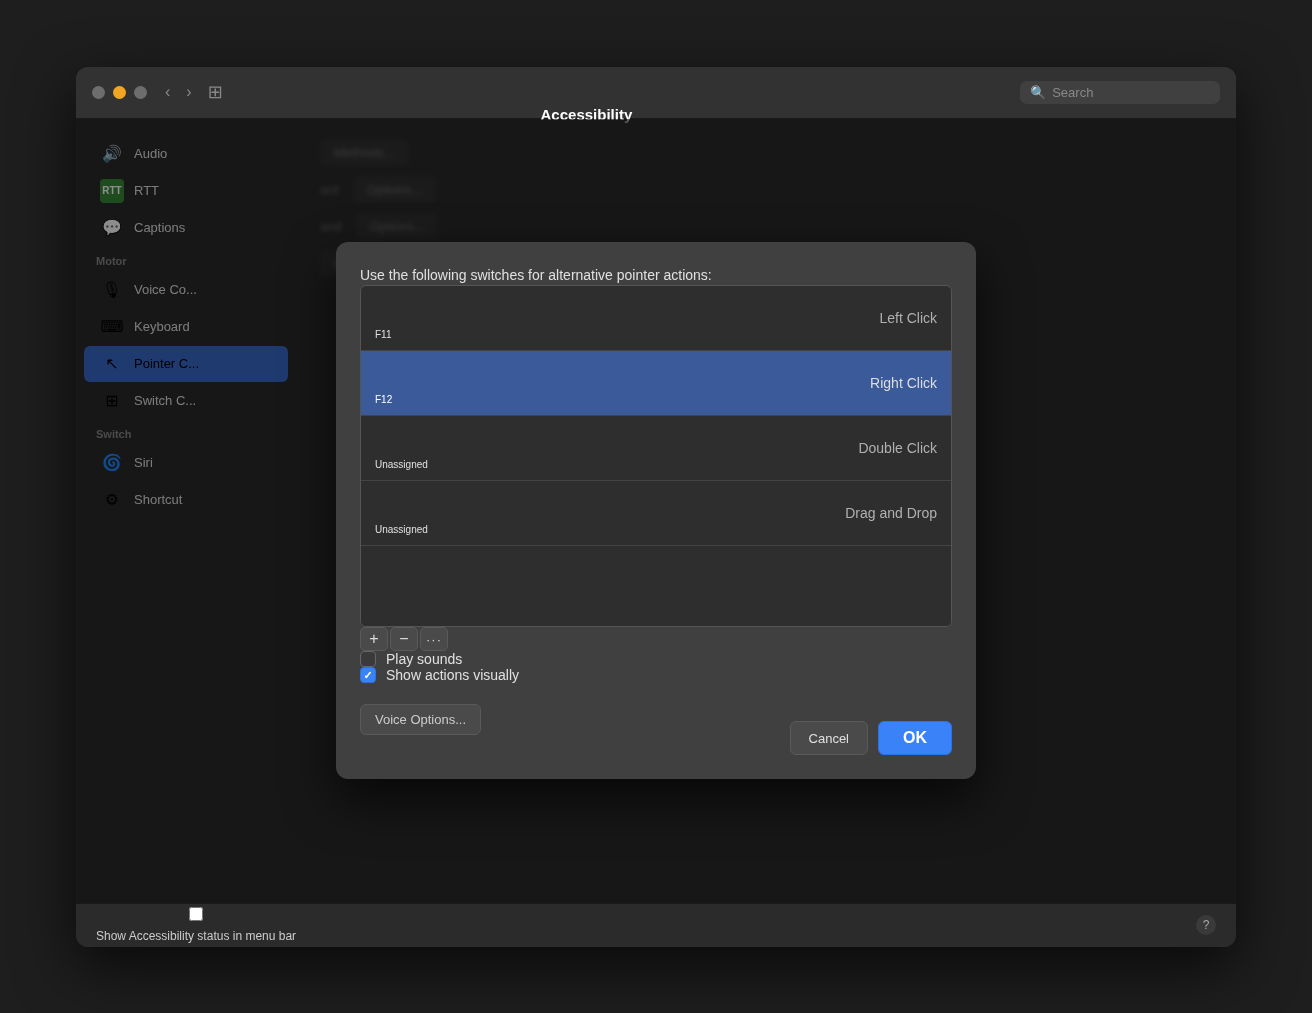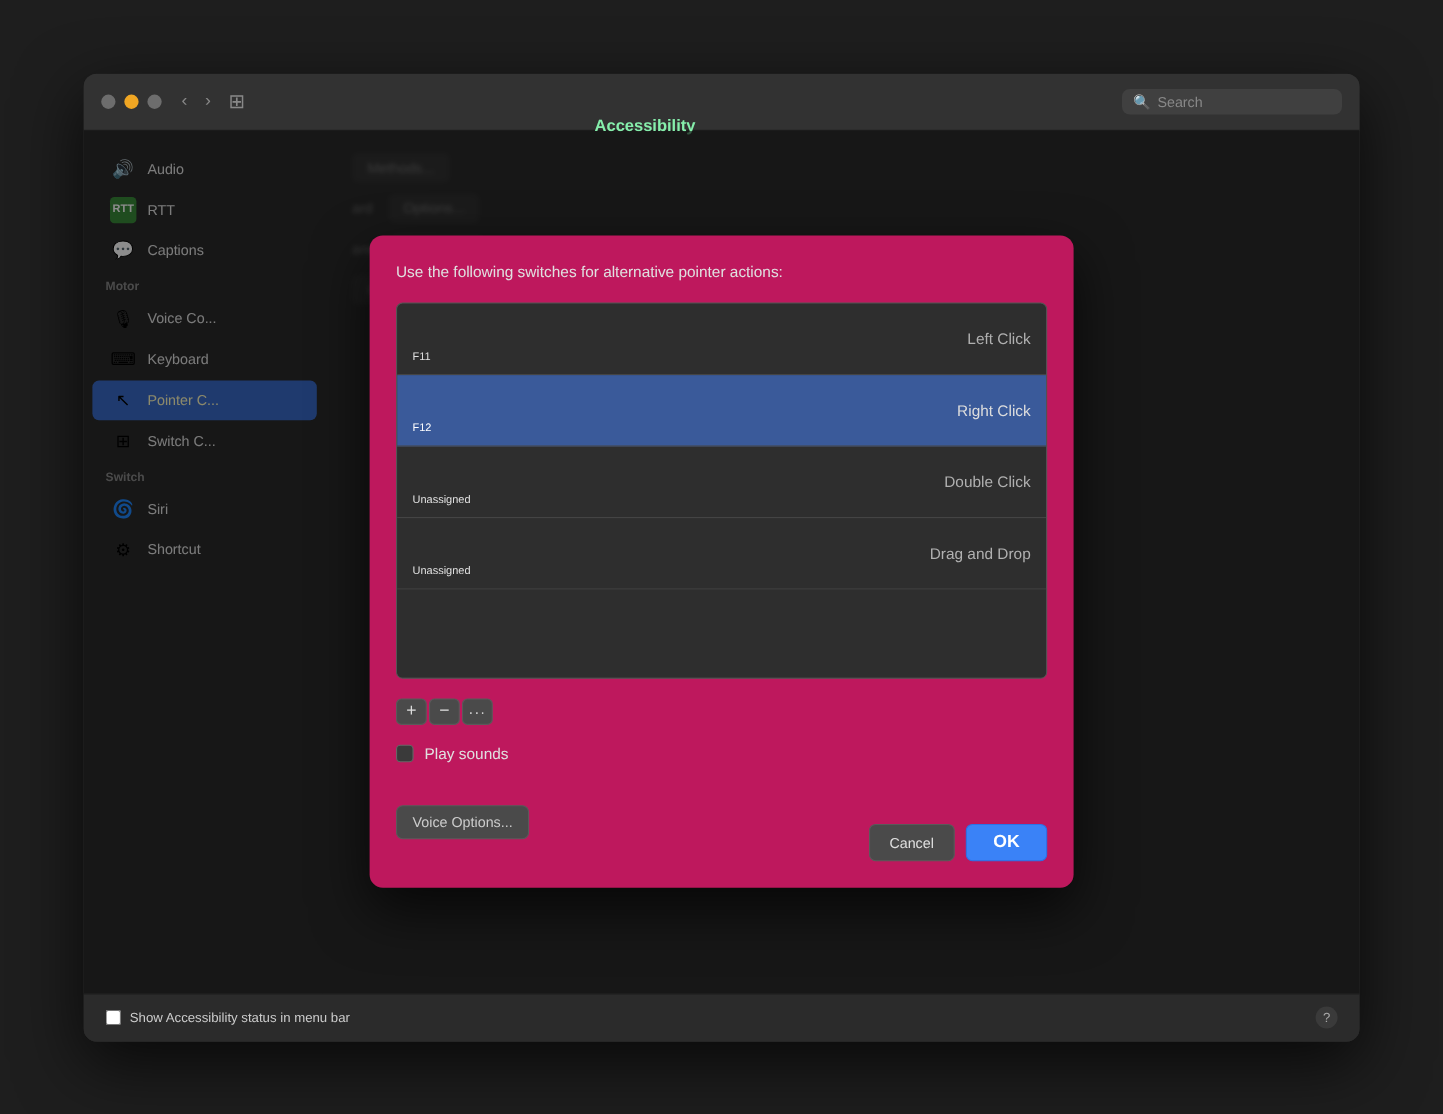--- a/index.html
+++ b/index.html
@@ -70,21 +70,21 @@
 
     .grid-icon {
       color: #888;
       font-size: 18px;
       margin-right: 10px;
     }
 
     .titlebar-title {
       font-size: 15px;
       font-weight: 600;
-      color: #86efac;
+      color: #ffffff;
       flex: 1;
       text-align: center;
       margin-left: -80px;
       margin-top: 44px;
     }
 
     .search-bar {
       display: flex;
       align-items: center;
       background: #404040;
@@ -154,21 +154,21 @@
       justify-content: center;
       font-size: 16px;
       flex-shrink: 0;
     }
 
     .sidebar-item-label {
       font-size: 13px;
       color: #e0e0e0;
     }
 
-    .sidebar-item.active .sidebar-item-label { color: #fef9c3; }
+    .sidebar-item.active .sidebar-item-label { color: #000000; }
 
     
     .main-panel {
       flex: 1;
       background: #2b2b2b;
       padding: 20px 24px;
       overflow-y: auto;
       position: relative;
       filter: blur(0px);
     }
@@ -187,20 +187,21 @@
       align-items: center;
       padding: 0 20px;
       gap: 10px;
       flex-shrink: 0;
     }
 
     .bottom-checkbox {
       display: flex;
       align-items: center;
       gap: 8px;
+      flex-direction: column;
     }
 
     .bottom-checkbox input[type="checkbox"] {
       width: 14px;
       height: 14px;
     }
 
     .bottom-checkbox-label {
       font-size: 12px;
       color: #ccc;
@@ -227,28 +228,27 @@
       top: 0; left: 0; right: 0; bottom: 0;
       background: rgba(0,0,0,0.45);
       display: flex;
       align-items: center;
       justify-content: center;
       z-index: 100;
     }
 
     
     .modal {
-      background: #be185d;
+      background: #404040;
       border-radius: 12px;
       width: 640px;
       padding: 24px;
       box-shadow: 0 20px 50px rgba(0,0,0,0.7);
       display: flex;
       flex-direction: column;
-      gap: 18px;
     }
 
     .modal-description {
       font-size: 14px;
       color: #e0e0e0;
       line-height: 1.4;
     }
 
     
     .switch-table {
@@ -543,20 +543,24 @@
         <div class="table-controls">
           <button class="table-ctrl-btn">+</button>
           <button class="table-ctrl-btn">−</button>
           <button class="table-ctrl-btn more">···</button>
         </div>
 
         <div class="modal-checkbox-row">
           <div class="mac-checkbox"></div>
           <span class="checkbox-label">Play sounds</span>
         </div>
+        <div class="modal-checkbox-row">
+          <div class="mac-checkbox checked"></div>
+          <span class="checkbox-label">Show actions visually</span>
+        </div>
 
         <div class="modal-buttons">
           <button class="btn-camera">Voice Options...</button>
           <div class="modal-buttons-right">
             <button class="btn-cancel">Cancel</button>
             <button class="btn-ok">OK</button>
           </div>
         </div>
 
       </div>

